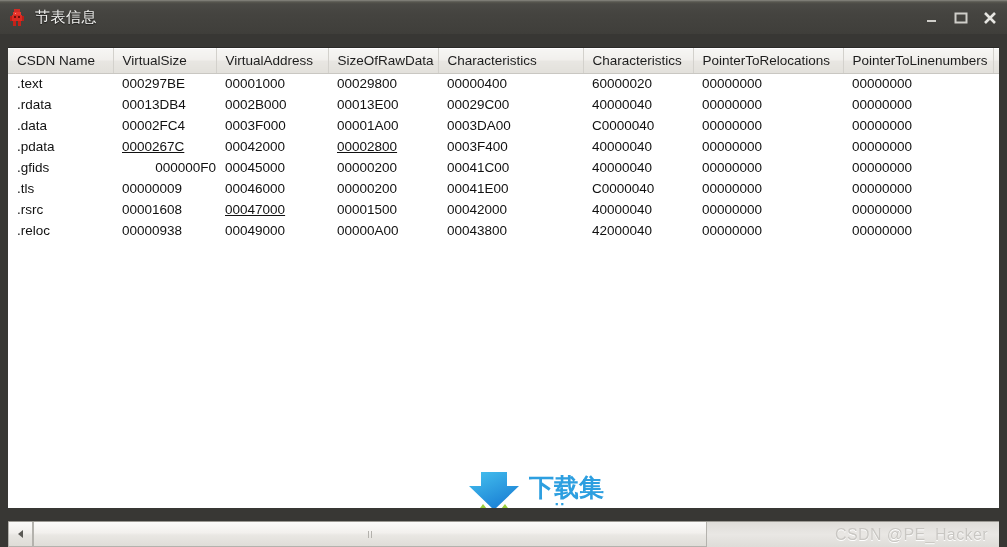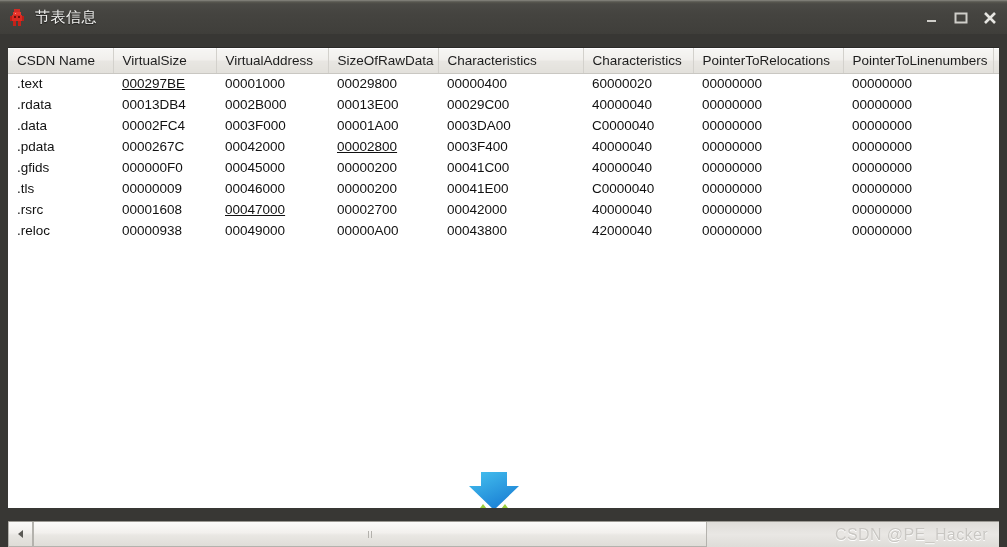--- a/index.html
+++ b/index.html
@@ -272,21 +272,21 @@
               <th style="width: 145px;">Characteristics</th>
               <th style="width: 110px;">Characteristics</th>
               <th style="width: 150px;">PointerToRelocations</th>
               <th style="width: 150px;">PointerToLinenumbers</th>
               <th style="width: 75px;">N</th>
             </tr>
         </thead>
         <tbody id="tbody">
             <tr>
               <td style="width: 105px;">.text</td>
-              <td style="width: 103px; text-decoration: underline;">000297BE</td>
+              <td style="width: 103px;">000297BE</td>
               <td style="width: 112px;">00001000</td>
               <td style="width: 110px;">00029800</td>
               <td style="width: 145px;">00000400</td>
               <td style="width: 110px;">60000020</td>
               <td style="width: 150px;">00000000</td>
               <td style="width: 150px;">00000000</td>
               <td style="width: 75px;">0</td>
             </tr>
             <tr>
               <td style="width: 105px;">.rdata</td>
@@ -305,32 +305,32 @@
               <td style="width: 112px;">0003F000</td>
               <td style="width: 110px;">00001A00</td>
               <td style="width: 145px;">0003DA00</td>
               <td style="width: 110px;">C0000040</td>
               <td style="width: 150px;">00000000</td>
               <td style="width: 150px;">00000000</td>
               <td style="width: 75px;">0</td>
             </tr>
             <tr>
               <td style="width: 105px;">.pdata</td>
-              <td style="width: 103px;">0000267C</td>
+              <td style="width: 103px; text-decoration: underline;">0000267C</td>
               <td style="width: 112px;">00042000</td>
               <td style="width: 110px; text-decoration: underline;">00002800</td>
               <td style="width: 145px;">0003F400</td>
               <td style="width: 110px;">40000040</td>
               <td style="width: 150px;">00000000</td>
               <td style="width: 150px;">00000000</td>
               <td style="width: 75px;">0</td>
             </tr>
             <tr>
               <td style="width: 105px;">.gfids</td>
-              <td style="width: 103px;">000000F0</td>
+              <td style="width: 103px; text-align: right;">000000F0</td>
               <td style="width: 112px;">00045000</td>
               <td style="width: 110px;">00000200</td>
               <td style="width: 145px;">00041C00</td>
               <td style="width: 110px;">40000040</td>
               <td style="width: 150px;">00000000</td>
               <td style="width: 150px;">00000000</td>
               <td style="width: 75px;">0</td>
             </tr>
             <tr>
               <td style="width: 105px;">.tls</td>
@@ -340,21 +340,21 @@
               <td style="width: 145px;">00041E00</td>
               <td style="width: 110px;">C0000040</td>
               <td style="width: 150px;">00000000</td>
               <td style="width: 150px;">00000000</td>
               <td style="width: 75px;">0</td>
             </tr>
             <tr>
               <td style="width: 105px;">.rsrc</td>
               <td style="width: 103px;">00001608</td>
               <td style="width: 112px; text-decoration: underline;">00047000</td>
-              <td style="width: 110px;">00002700</td>
+              <td style="width: 110px;">00001500</td>
               <td style="width: 145px;">00042000</td>
               <td style="width: 110px;">40000040</td>
               <td style="width: 150px;">00000000</td>
               <td style="width: 150px;">00000000</td>
               <td style="width: 75px;">0</td>
             </tr>
             <tr>
               <td style="width: 105px; margin-left: 40px;">.reloc</td>
               <td style="width: 103px;">00000938</td>
               <td style="width: 112px;">00049000</td>
@@ -379,20 +379,24 @@
             </linearGradient>
             <linearGradient id="greengrad" x1="0" y1="0" x2="0" y2="1">
               <stop offset="0%" stop-color="#9fd13f"></stop>
               <stop offset="100%" stop-color="#72b62c"></stop>
             </linearGradient>
           </defs>
           <path d="M18 2 L44 2 L44 16 L56 16 L31 40 L6 16 L18 16 Z" fill="url(#bluegrad)"></path>
           <path d="M4 56 L20 34 L28 44 L16 56 Z" fill="url(#greengrad)"></path>
           <path d="M58 56 L42 34 L34 44 L46 56 Z" fill="url(#greengrad)"></path>
         </svg>
+        <div class="wm-text">
+          <span class="wm-cn">下载集</span>
+          <span class="wm-url">xzji.com</span>
+        </div>
       </div>
     </div>
   </div>
 
   <div class="hscroll">
     <div class="sb-btn">
       <div class="sb-arrow"></div>
     </div>
     <div class="sb-track">
       <div class="sb-thumb">

